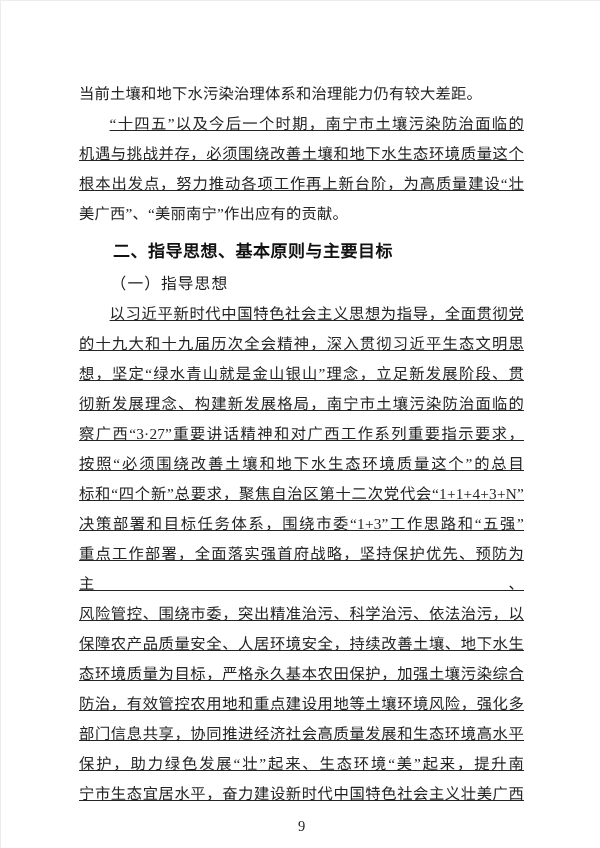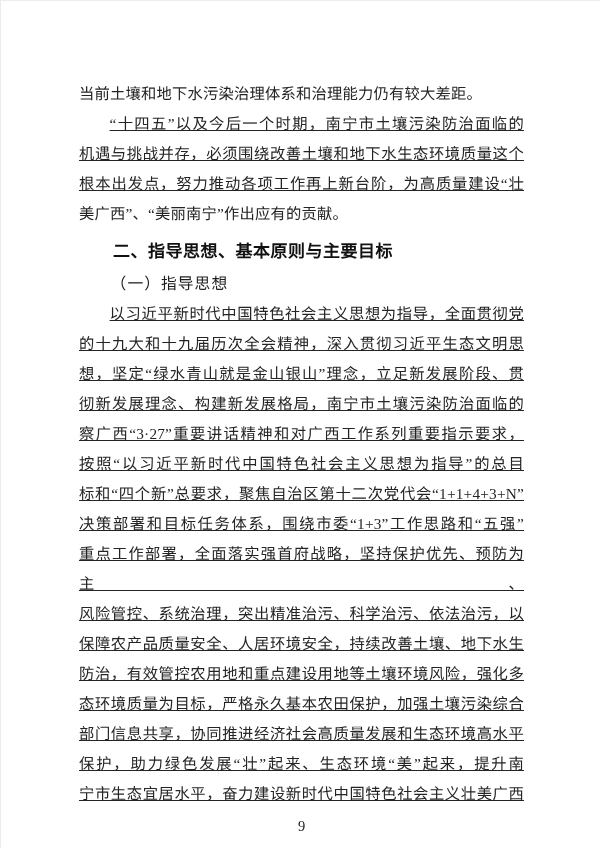--- a/index.html
+++ b/index.html
@@ -81,27 +81,27 @@
 
   <div class="section-heading">二、指导思想、基本原则与主要目标</div>
 
   <div class="subsection-heading">（一）指导思想</div>
 
   <div class="text-line justified indent">以习近平新时代中国特色社会主义思想为指导，全面贯彻党</div>
   <div class="text-line justified">的十九大和十九届历次全会精神，深入贯彻习近平生态文明思</div>
   <div class="text-line justified">想，坚定“绿水青山就是金山银山”理念，立足新发展阶段、贯</div>
   <div class="text-line justified">彻新发展理念、构建新发展格局，南宁市土壤污染防治面临的</div>
   <div class="text-line justified">察广西“3·27”重要讲话精神和对广西工作系列重要指示要求，</div>
-  <div class="text-line justified">按照“以习近平新时代中国特色社会主义思想为指导”的总目</div>
+  <div class="text-line justified">按照“必须围绕改善土壤和地下水生态环境质量这个”的总目</div>
   <div class="text-line justified">标和“四个新”总要求，聚焦自治区第十二次党代会“1+1+4+3+N”</div>
   <div class="text-line justified">决策部署和目标任务体系，围绕市委“1+3”工作思路和“五强”</div>
   <div class="text-line justified">重点工作部署，全面落实强首府战略，坚持保护优先、预防为主、</div>
-  <div class="text-line justified">风险管控、系统治理，突出精准治污、科学治污、依法治污，以</div>
+  <div class="text-line justified">风险管控、围绕市委，突出精准治污、科学治污、依法治污，以</div>
   <div class="text-line justified">保障农产品质量安全、人居环境安全，持续改善土壤、地下水生</div>
+  <div class="text-line justified">态环境质量为目标，严格永久基本农田保护，加强土壤污染综合</div>
   <div class="text-line justified">防治，有效管控农用地和重点建设用地等土壤环境风险，强化多</div>
-  <div class="text-line justified">态环境质量为目标，严格永久基本农田保护，加强土壤污染综合</div>
   <div class="text-line justified">部门信息共享，协同推进经济社会高质量发展和生态环境高水平</div>
   <div class="text-line justified">保护，助力绿色发展“壮”起来、生态环境“美”起来，提升南</div>
   <div class="text-line justified">宁市生态宜居水平，奋力建设新时代中国特色社会主义壮美广西</div>
 
   <div class="page-number">9</div>
 
 </div>
 
 </body></html>

